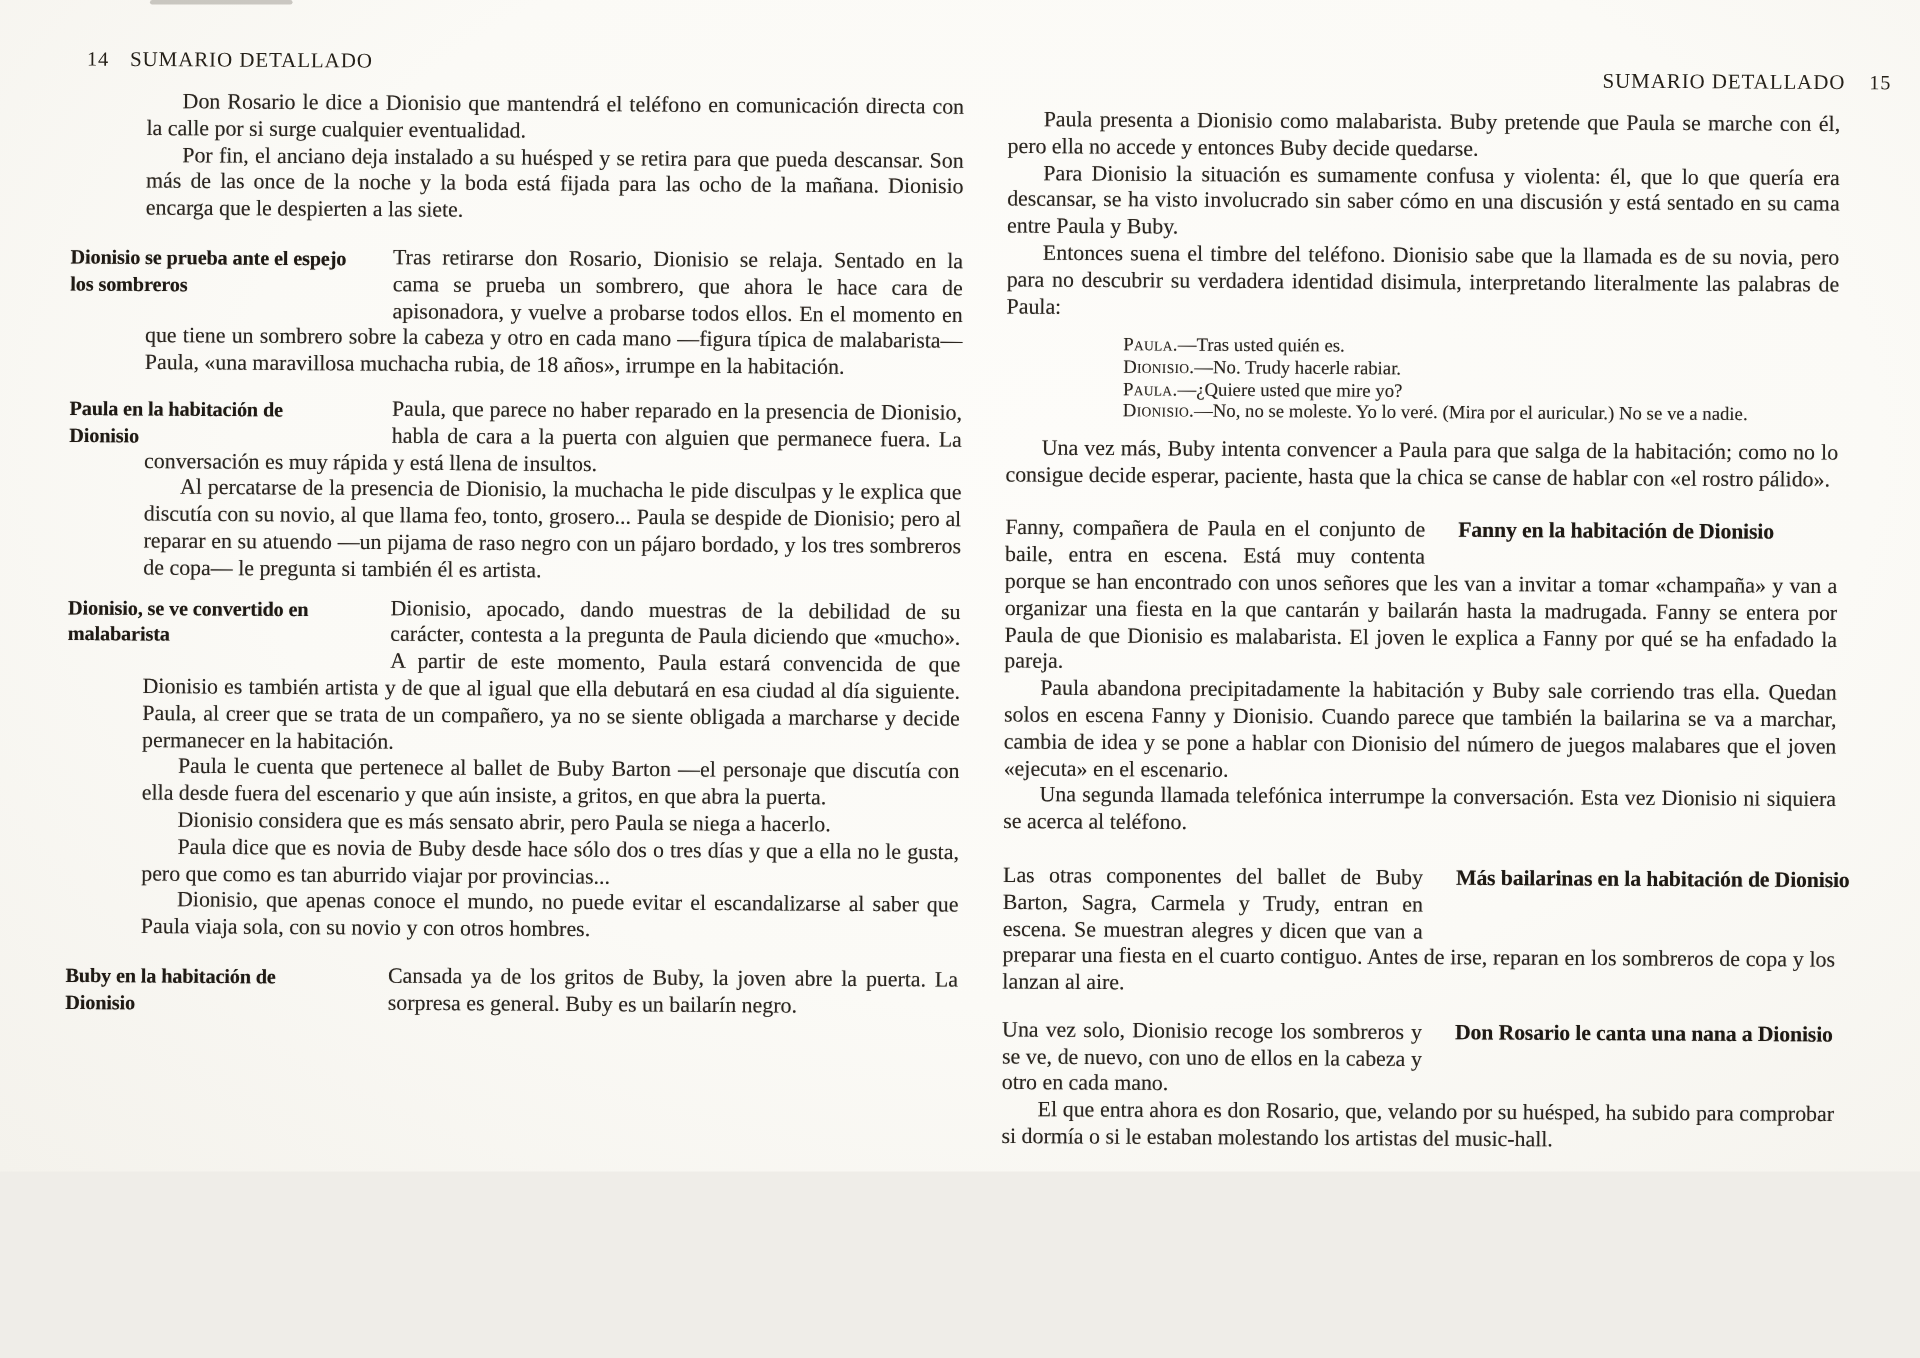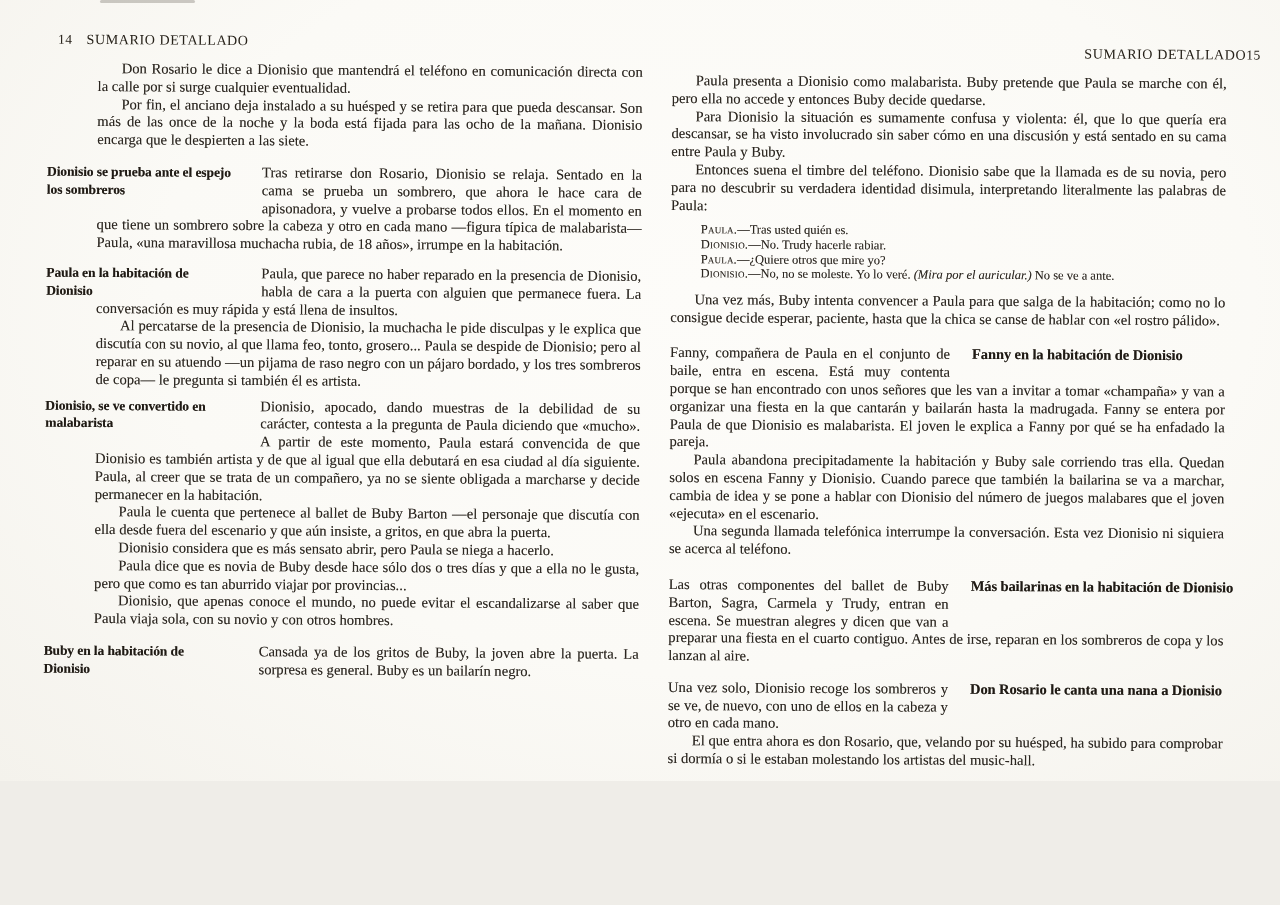--- a/index.html
+++ b/index.html
@@ -17,21 +17,21 @@
   .page-left{left:98px;top:32px;width:545px;transform:rotate(0.4deg);}
   .page-right{left:672px;top:44px;width:555px;transform:rotate(0.35deg);}
   .runhead{
     position:absolute;top:0;font-size:14px;letter-spacing:0.6px;color:#262119;
     white-space:nowrap;
   }
   .runhead-left{left:-40px;}
   .runhead-right{right:-34px;text-align:right;}
   .pageno{font-size:13.5px;}
   .runhead-left .pageno{margin-right:14px;}
-  .runhead-right .pageno{}
+  .runhead-right .pageno{margin-left:16px;}
   .col{padding-top:28px;}
   .bp{
     margin:0;font-size:14.6px;line-height:17.8px;text-align:justify;
     text-indent:24px;hyphens:auto;color:#2b2620;
     text-shadow:0 0 0.5px rgba(43,38,32,0.45);
   }
   .ni{text-indent:0;}
   .sec{margin-top:12px;}
   .sec-t1{margin-top:14px;}
   .mh{
@@ -47,22 +47,22 @@
   .lines2{height:35.6px;}
   .lines3{height:53.4px;}
   .gap-sm{margin-top:8px;}
   .gap-md{margin-top:14px;}
   .gap-lg{margin-top:18px;}
   .dialogue{
     margin:8px 0 10px 30px;font-size:12.5px;line-height:14.6px;color:#2b2620;
     text-shadow:0 0 0.5px rgba(43,38,32,0.4);
   }
   .dline{text-align:left;}
-  .spk{font-variant:small-caps;letter-spacing:0.2px;}
-  .dital{font-style:italic;}
+  .spk{font-variant:small-caps;letter-spacing:0.2px;margin-left:48px;}
+  .dital{}
   .band-shadow{
     position:absolute;left:0;top:858px;width:1280px;height:18px;
     background:linear-gradient(to bottom, rgba(60,55,45,0) 0%, rgba(60,55,45,0.07) 100%);
   }
   .band{position:absolute;left:0;top:866px;width:1280px;height:39px;filter:blur(0.4px);}
   .smudge-top{
     position:absolute;left:100px;top:0;width:95px;height:3px;
     background:rgba(115,110,100,0.35);border-radius:2px;
   }
   .edge-right{
@@ -122,24 +122,24 @@
       <p class="bp">Entonces suena el timbre del teléfono. Dionisio sabe que la llamada es de su novia, pero para no descubrir su verdadera identidad disimula, interpretando literalmente las palabras de Paula:</p>
 
       <div class="dialogue">
         <div class="dline">
           <span class="spk">Paula.</span><span>—Tras usted quién es.</span>
         </div>
         <div class="dline">
           <span class="spk">Dionisio.</span><span>—No. Trudy hacerle rabiar.</span>
         </div>
         <div class="dline">
-          <span class="spk">Paula.</span><span>—¿Quiere otros que mire yo?</span>
+          <span class="spk">Paula.</span><span>—¿Quiere usted que mire yo?</span>
         </div>
         <div class="dline">
-          <span class="spk">Dionisio.</span><span>—No, no se moleste. Yo lo veré. </span><span class="dital">(Mira por el auricular.)</span><span> No se ve a ante.</span>
+          <span class="spk">Dionisio.</span><span>—No, no se moleste. Yo lo veré. </span><span class="dital">(Mira por el auricular.)</span><span> No se ve a nadie.</span>
         </div>
       </div>
 
       <p class="bp">Una vez más, Buby intenta convencer a Paula para que salga de la habitación; como no lo consigue decide esperar, paciente, hasta que la chica se canse de hablar con «el rostro pálido».</p>
 
       <div class="sec gap-lg">
         <div class="mhr lines2">Fanny en la habitación de Dionisio</div>
         <p class="bp ni">Fanny, compañera de Paula en el conjunto de baile, entra en escena. Está muy contenta porque se han encontrado con unos señores que les van a invitar a tomar «champaña» y van a organizar una fiesta en la que cantarán y bailarán hasta la madrugada. Fanny se entera por Paula de que Dionisio es malabarista. El joven le explica a Fanny por qué se ha enfadado la pareja.</p>
         <p class="bp">Paula abandona precipitadamente la habitación y Buby sale corriendo tras ella. Quedan solos en escena Fanny y Dionisio. Cuando parece que también la bailarina se va a marchar, cambia de idea y se pone a hablar con Dionisio del número de juegos malabares que el joven «ejecuta» en el escenario.</p>
         <p class="bp">Una segunda llamada telefónica interrumpe la conversación. Esta vez Dionisio ni siquiera se acerca al teléfono.</p>

